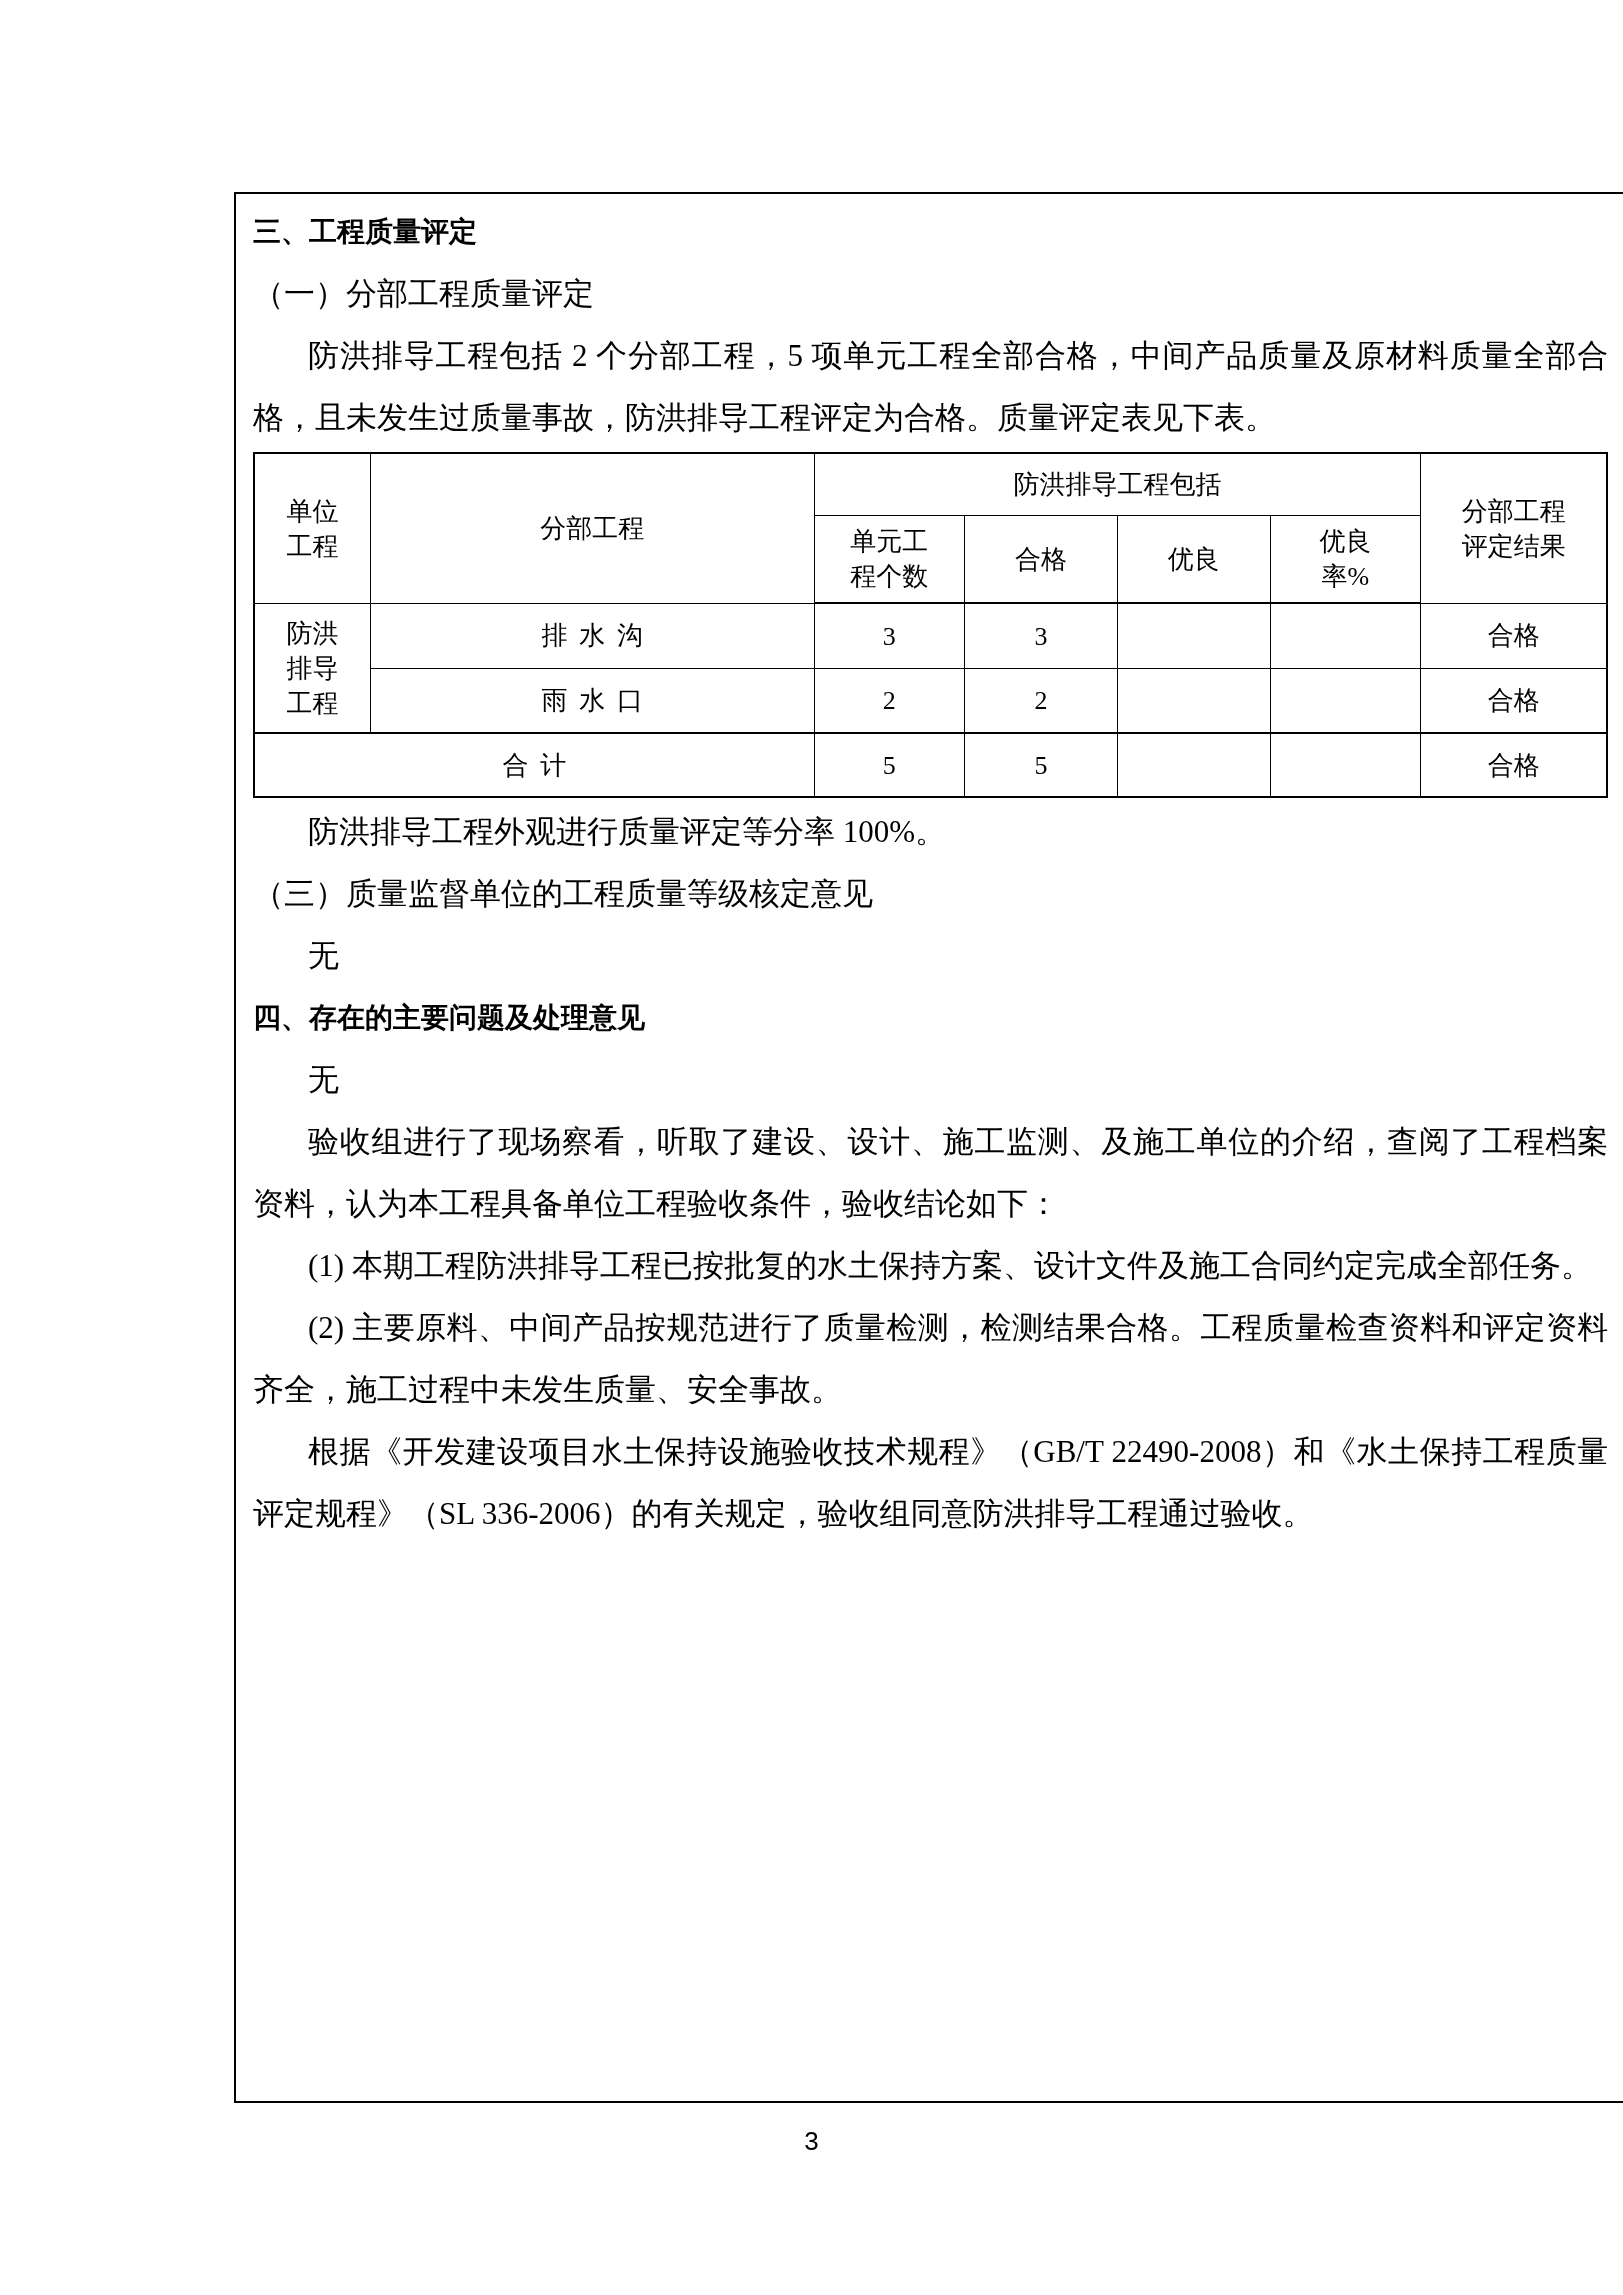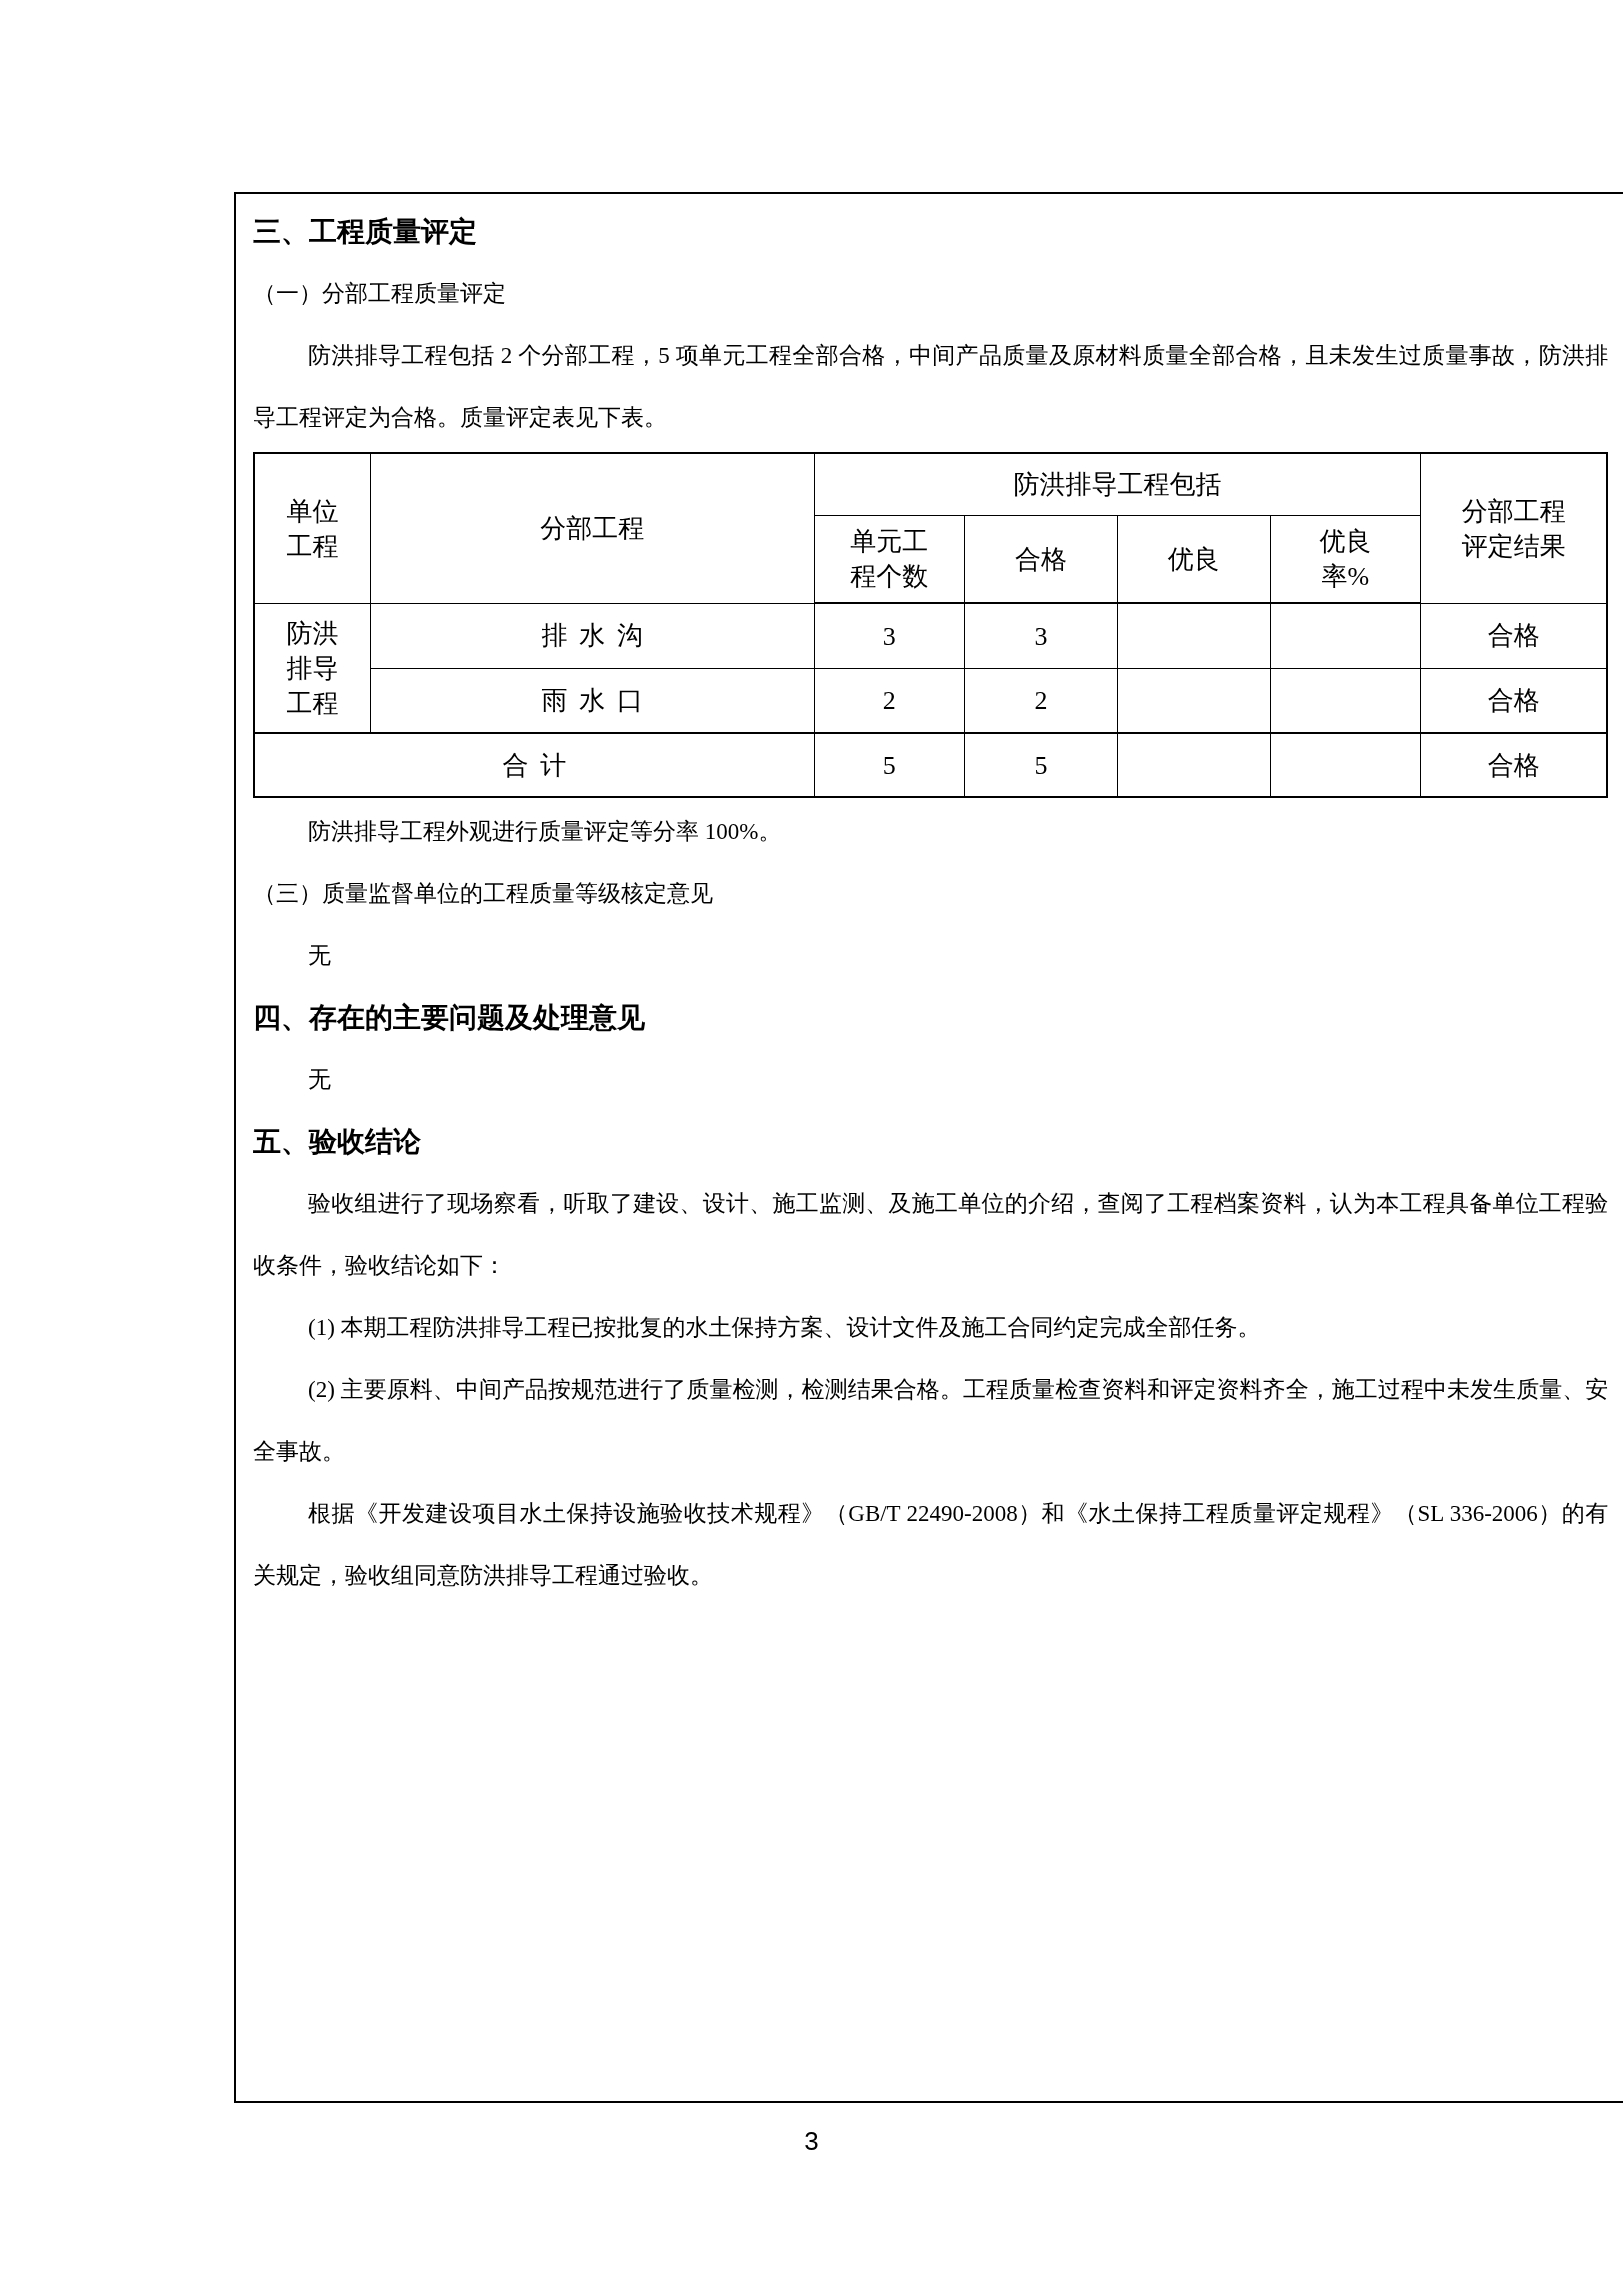--- a/index.html
+++ b/index.html
@@ -12,21 +12,21 @@
   }
   .frame {
     position: absolute;
     left: 234px; top: 192px;
     width: 1392px; height: 1911px;
     border: 2px solid #000000;
     padding: 6.5px 15.7px 0 17px;
     overflow: hidden;
   }
   .line {
-    font-size: 23px;
+    font-size: 31px;
     line-height: 62px;
   }
   .heading {
     font-family: "Liberation Sans", "DejaVu Sans", sans-serif;
     font-weight: bold;
     font-size: 28px;
   }
   .para {
     text-indent: 55px;
     text-align: justify;
@@ -134,21 +134,20 @@
       </tbody>
     </table>
 
     <div class="line para">防洪排导工程外观进行质量评定等分率 100%。</div>
     <div class="line">（三）质量监督单位的工程质量等级核定意见</div>
     <div class="line para">无</div>
 
     <div class="line heading">四、存在的主要问题及处理意见</div>
     <div class="line para">无</div>
 
-    <div class="line heading">五、验收结论</div>
     <div class="line para">验收组进行了现场察看，听取了建设、设计、施工监测、及施工单位的介绍，查阅了工程档案资料，认为本工程具备单位工程验收条件，验收结论如下：</div>
     <div class="line para">(1) 本期工程防洪排导工程已按批复的水土保持方案、设计文件及施工合同约定完成全部任务。</div>
     <div class="line para">(2) 主要原料、中间产品按规范进行了质量检测，检测结果合格。工程质量检查资料和评定资料齐全，施工过程中未发生质量、安全事故。</div>
     <div class="line para">根据《开发建设项目水土保持设施验收技术规程》（GB/T 22490-2008）和《水土保持工程质量评定规程》（SL 336-2006）的有关规定，验收组同意防洪排导工程通过验收。</div>
 
   </div>
 
   <div class="page-number">3</div>
 </div>
 

